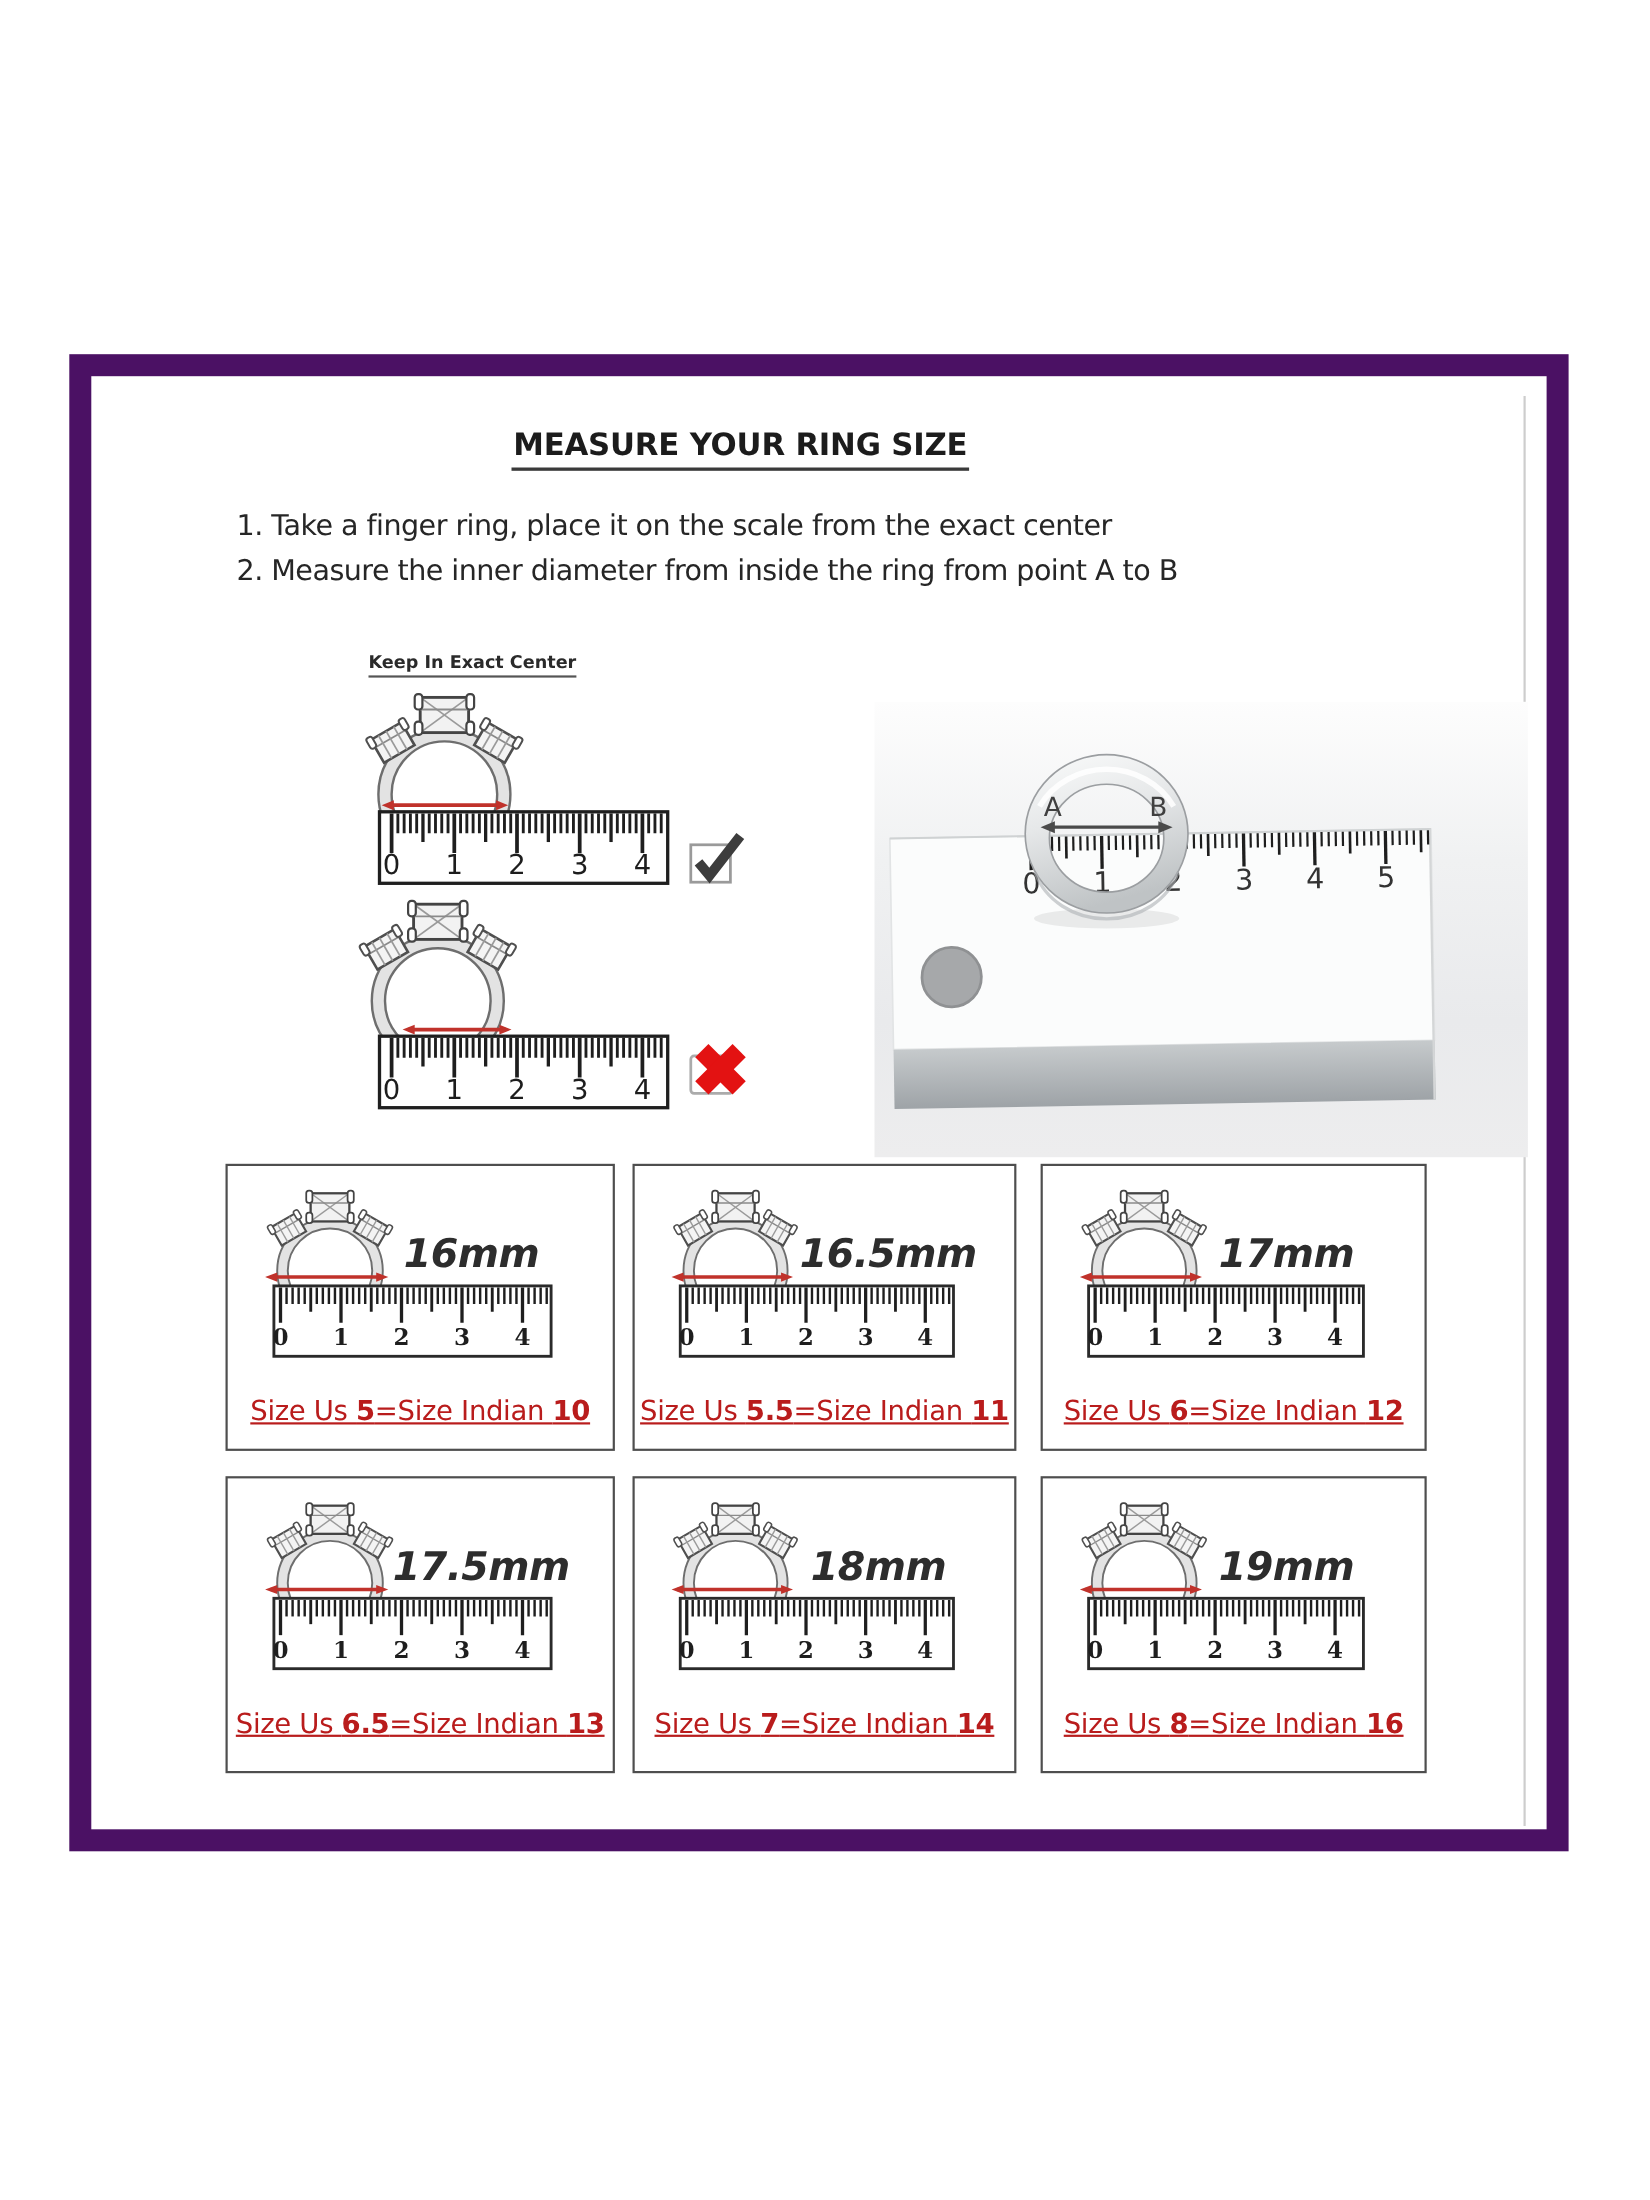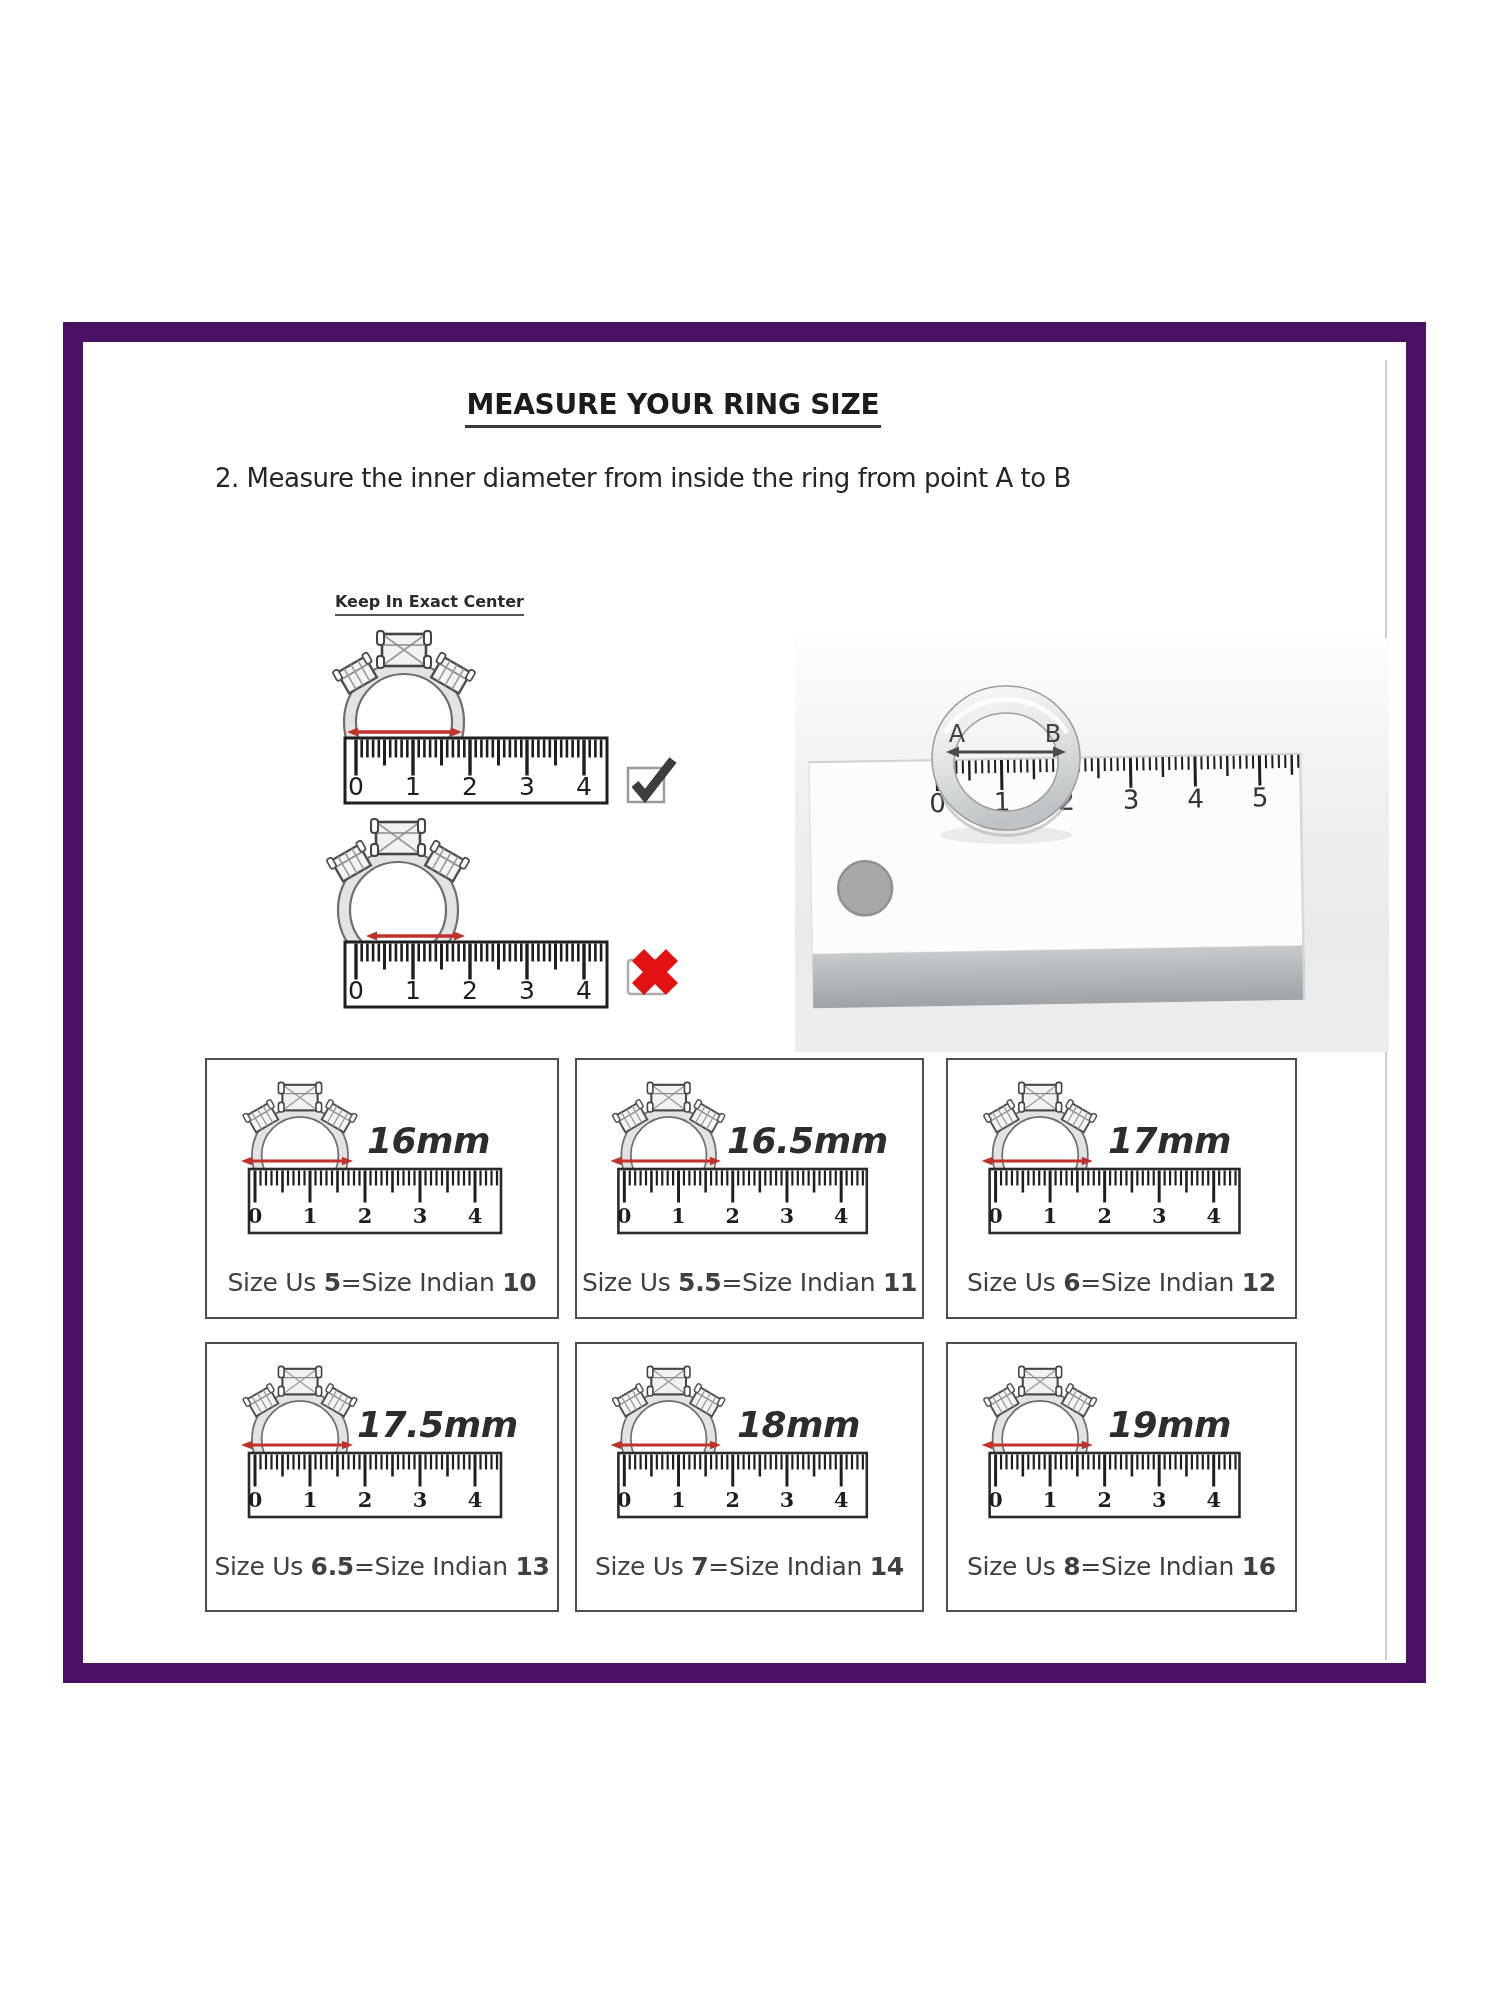--- a/index.html
+++ b/index.html
@@ -27,38 +27,39 @@
 
   
   #photo{left:795px;top:638px;width:594px;height:414px;
          background:linear-gradient(180deg,#fdfdfd 0%,#f0f1f2 35%,#e9eaec 70%,#ededee 100%);}
 
   
   .sbox{box-sizing:border-box;border:2px solid #4e4e4e;background:#fff;}
   .sbox svg.art{position:absolute;left:0;top:0;width:100%;height:206px;}
   .mm-label{position:absolute;left:160px;top:60px;font-size:36px;font-weight:600;color:#2d2d2d;letter-spacing:-0.5px;font-style:italic;}
   .size-line{position:absolute;left:0;top:208px;width:100%;text-align:center;font-size:25px;
-             letter-spacing:-0.3px;color:#404040;white-space:nowrap;}
+             letter-spacing:-0.3px;color:#b91c1c;white-space:nowrap;text-decoration:underline;}
   .size-line b{font-weight:bold;}
 
   svg text{user-select:none;}
 </style>
 </head>
 <body>
 
 <div id="canvas">
 
   <div class="abs" id="frame"></div>
   <div class="abs" id="page-edge-line"></div>
 
   <div class="abs" id="title-wrap">
     <span class="t">MEASURE YOUR RING SIZE</span>
   </div>
 
   <div class="abs" id="instructions">
+    <div class="line">1. Take a finger ring, place it on the scale from the exact center</div>
     <div class="line">2. Measure the inner diameter from inside the ring from point A to B</div>
   </div>
 
   <div class="abs" id="center-note">Keep In Exact Center</div>
 
   <svg width="0" height="0" style="position:absolute">
     <defs>
       <g id="sstone">
         <rect x="-16" y="-12" width="32" height="24" fill="#f4f4f4" stroke="#4f4f4f" stroke-width="2.4"></rect>
         <line x1="-16" y1="-4" x2="16" y2="-4" stroke="#8a8a8a" stroke-width="1.6"></line>

